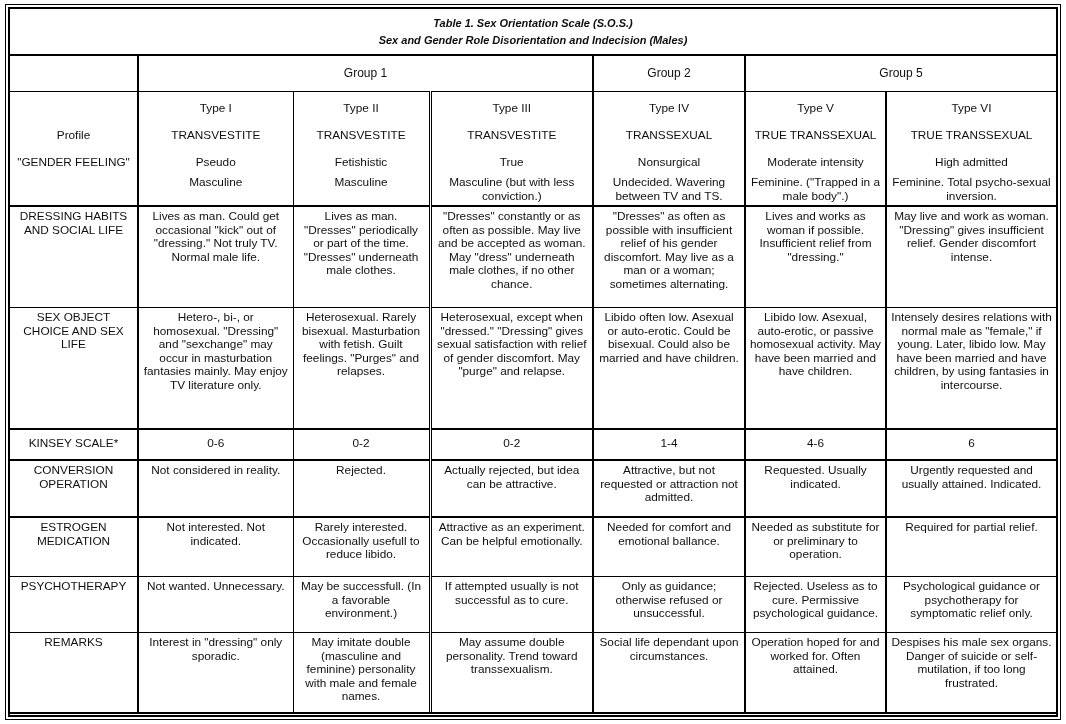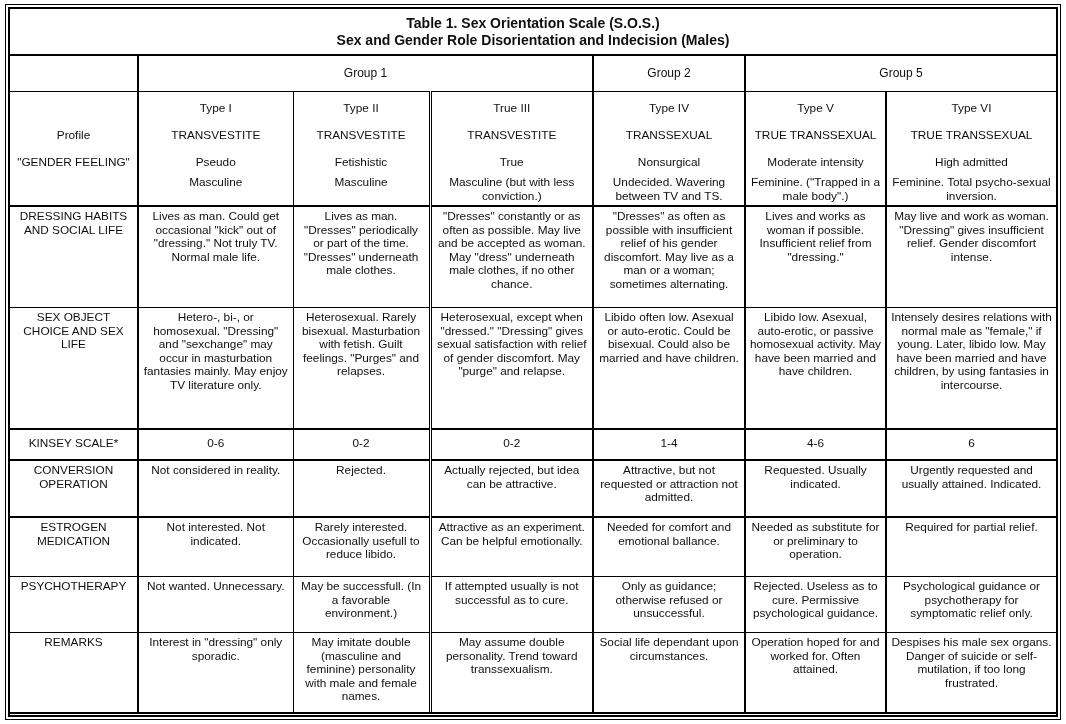--- a/index.html
+++ b/index.html
@@ -2,21 +2,21 @@
 <html><head>
 <meta charset="utf-8">
 <style>
   html,body{margin:0;padding:0;background:#ffffff;}
   .page{width:1066px;height:724px;box-sizing:border-box;padding:4px 5px;background:#ffffff;
         font-family:"Liberation Sans",sans-serif;color:#0f0f0f;}
   .frame{height:100%;box-sizing:border-box;border:1px solid #000;padding:2px;}
   .frame2{height:100%;box-sizing:border-box;border:2px solid #000;overflow:hidden;
           display:flex;flex-direction:column;}
   .title-block{text-align:center;padding:6px 0 5px 0;border-bottom:2px solid #000;}
-  .title-line{font-weight:bold;font-size:14px;line-height:17px;}
+  .title-line{font-weight:bold;font-style:italic;font-size:11px;line-height:17px;}
   table{border-collapse:collapse;table-layout:fixed;width:100%;}
   td{vertical-align:top;text-align:center;font-size:11.8px;line-height:13.5px;
      padding:3px 4px 2px 4px;overflow:hidden;margin-top:24px;}
   
   .sep2{border-right:2px solid #000;}
   .sep1{border-right:1px solid #000;}
   .sepd{border-right:3px double #000;}
   
   tr.group-row td{border-bottom:1px solid #000;height:30px;vertical-align:middle;}
   tr.types-row td{border-bottom:2px solid #000;height:104px;}
@@ -76,21 +76,21 @@
             <div class="hl">Pseudo</div>
             <div class="hl4">Masculine</div>
           </td>
           <td class="sepd">
             <div class="hl">Type II</div>
             <div class="hl">TRANSVESTITE</div>
             <div class="hl">Fetishistic</div>
             <div class="hl4">Masculine</div>
           </td>
           <td class="sep2">
-            <div class="hl">True III</div>
+            <div class="hl">Type III</div>
             <div class="hl">TRANSVESTITE</div>
             <div class="hl">True</div>
             <div class="hl4">Masculine (but with less conviction.)</div>
           </td>
           <td class="sep2">
             <div class="hl">Type IV</div>
             <div class="hl">TRANSSEXUAL</div>
             <div class="hl">Nonsurgical</div>
             <div class="hl4">Undecided. Wavering between TV and TS.</div>
           </td>

